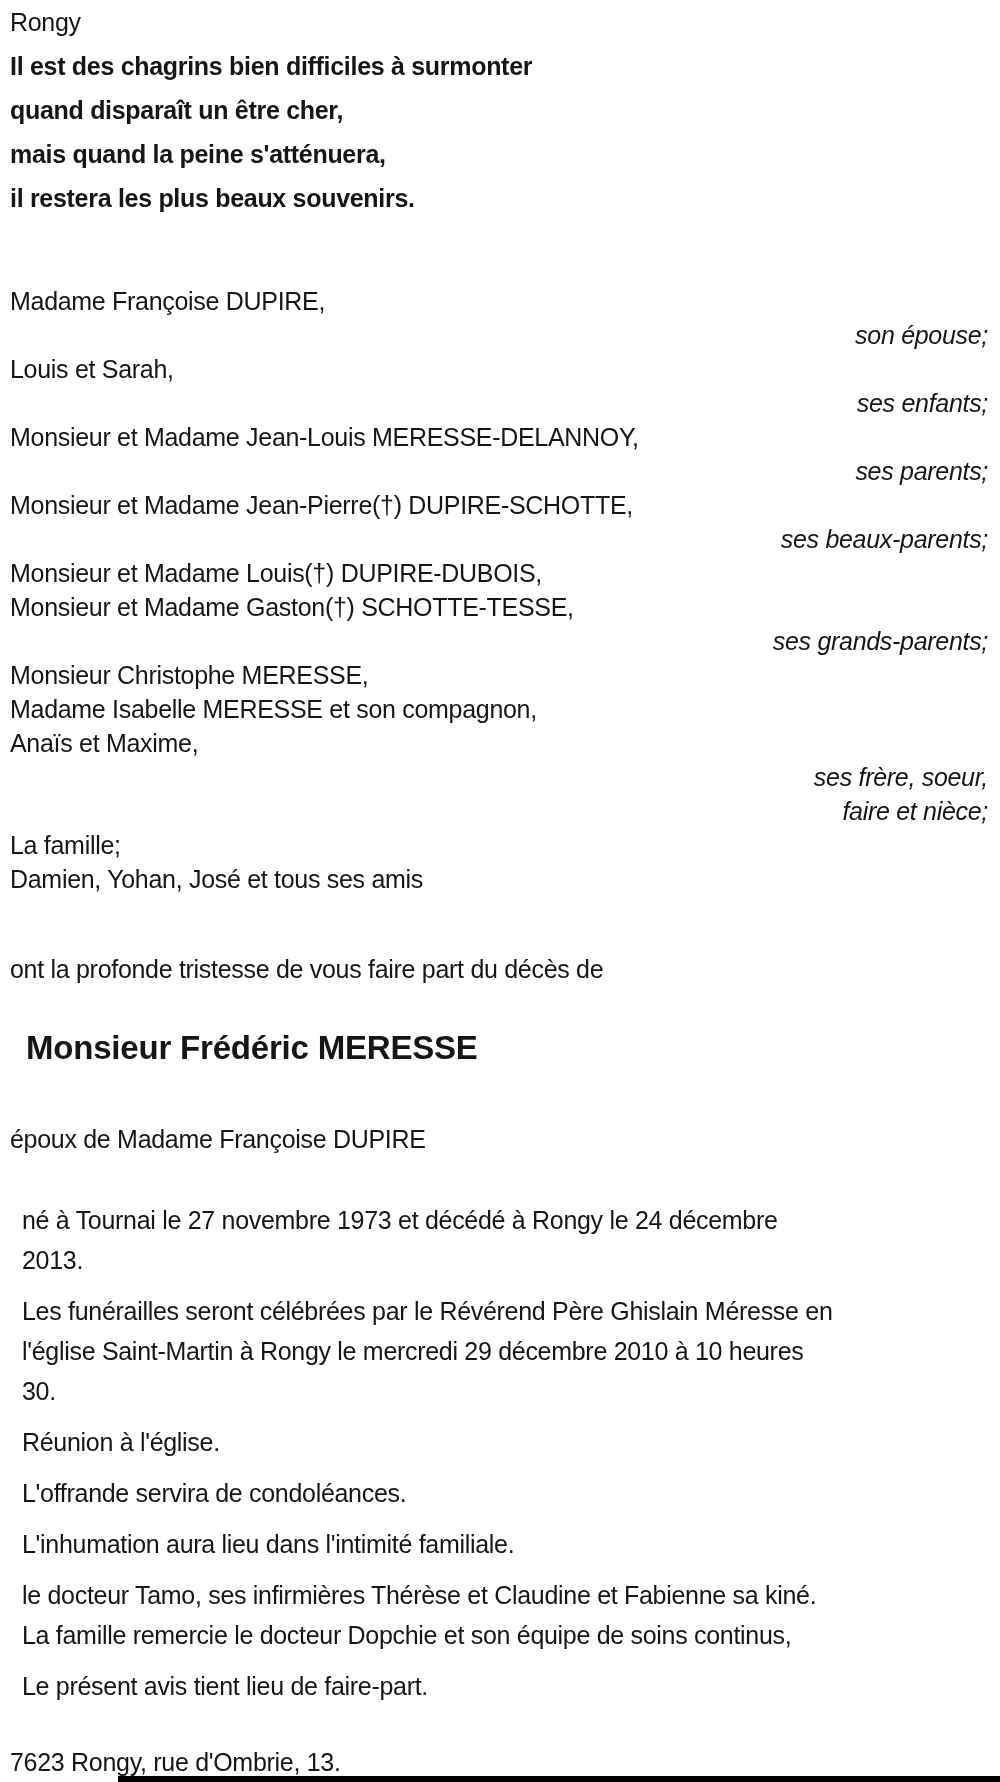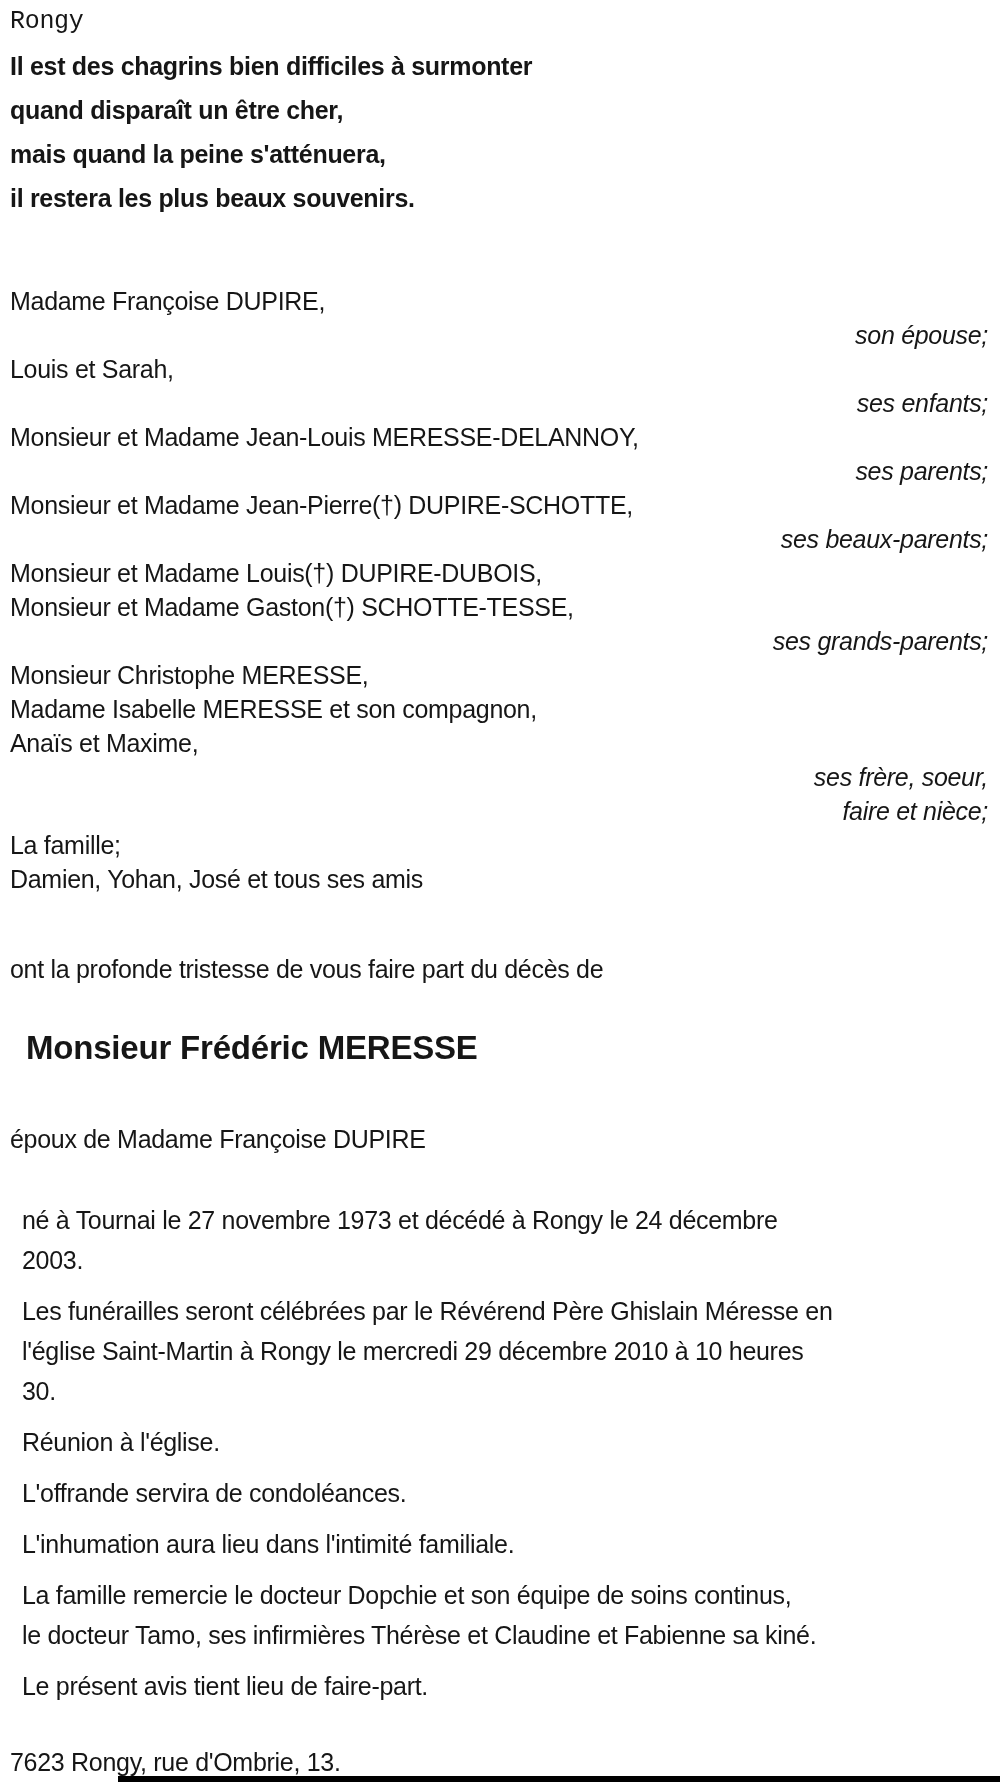--- a/index.html
+++ b/index.html
@@ -6,21 +6,21 @@
   body {
     width: 1000px; height: 1782px;
     background: #ffffff;
     color: #161616;
     font-family: "Liberation Sans", "DejaVu Sans", sans-serif;
     position: relative;
     overflow: hidden;
   }
   .page { padding: 6px 12px 0 10px; letter-spacing: -0.3px; }
 
-  .city { font-size: 25px; line-height: 32px; font-family: Liberation Mono, monospace; }
+  .city { font-size: 25px; line-height: 32px; }
 
   .poem { margin-top: 6px; }
   .poem-line { font-size: 25px; font-weight: 700; line-height: 44px; white-space: nowrap; }
 
   .relatives { margin-top: 64px; }
   .rel { font-size: 25px; line-height: 34px; white-space: nowrap; }
   .rel.label { font-style: italic; text-align: right; white-space: normal; }
 
   .announce { margin-top: 56px; font-size: 25px; line-height: 34px; white-space: nowrap; }
 
@@ -82,39 +82,39 @@
 
   <div class="announce">ont la profonde tristesse de vous faire part du décès de</div>
 
   <div class="deceased">Monsieur Frédéric MERESSE</div>
 
   <div class="spouse">époux de Madame Françoise DUPIRE</div>
 
   <div class="details">
     <div class="para">
       <div class="pline">né à Tournai le 27 novembre 1973 et décédé à Rongy le 24 décembre</div>
-      <div class="pline">2003.</div>
+      <div class="pline">2013.</div>
     </div>
     <div class="para">
       <div class="pline">Les funérailles seront célébrées par le Révérend Père Ghislain Méresse en</div>
       <div class="pline">l'église Saint-Martin à Rongy le mercredi 29 décembre 2010 à 10 heures</div>
       <div class="pline">30.</div>
     </div>
     <div class="para">
       <div class="pline">Réunion à l'église.</div>
     </div>
     <div class="para">
       <div class="pline">L'offrande servira de condoléances.</div>
     </div>
     <div class="para">
       <div class="pline">L'inhumation aura lieu dans l'intimité familiale.</div>
     </div>
     <div class="para">
+      <div class="pline">le docteur Tamo, ses infirmières Thérèse et Claudine et Fabienne sa kiné.</div>
       <div class="pline">La famille remercie le docteur Dopchie et son équipe de soins continus,</div>
-      <div class="pline">le docteur Tamo, ses infirmières Thérèse et Claudine et Fabienne sa kiné.</div>
     </div>
     <div class="para">
       <div class="pline">Le présent avis tient lieu de faire-part.</div>
     </div>
   </div>
 
   <div class="address">7623 Rongy, rue d'Ombrie, 13.</div>
 
 </div>
 

